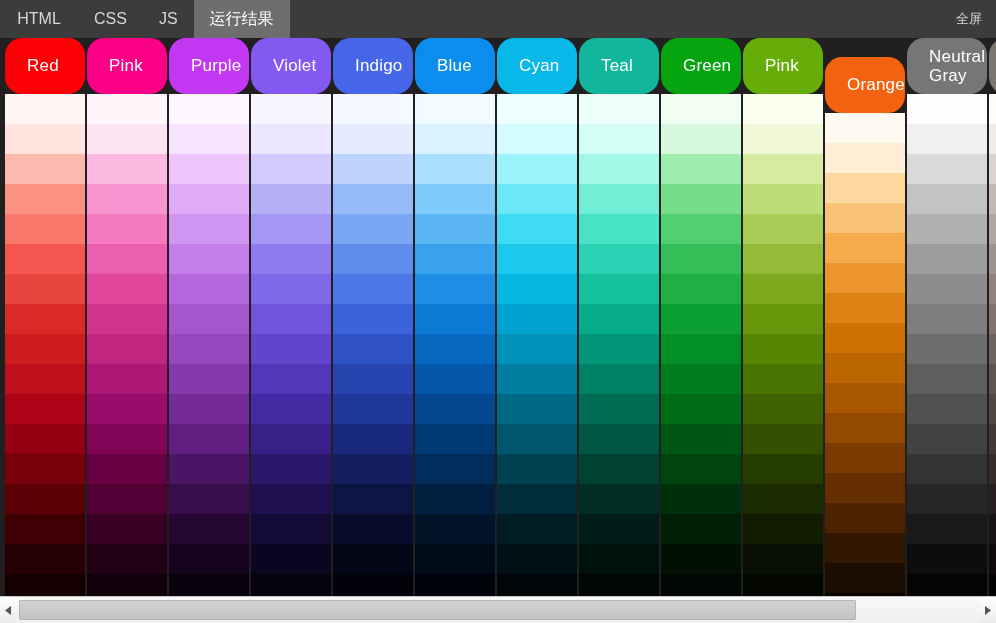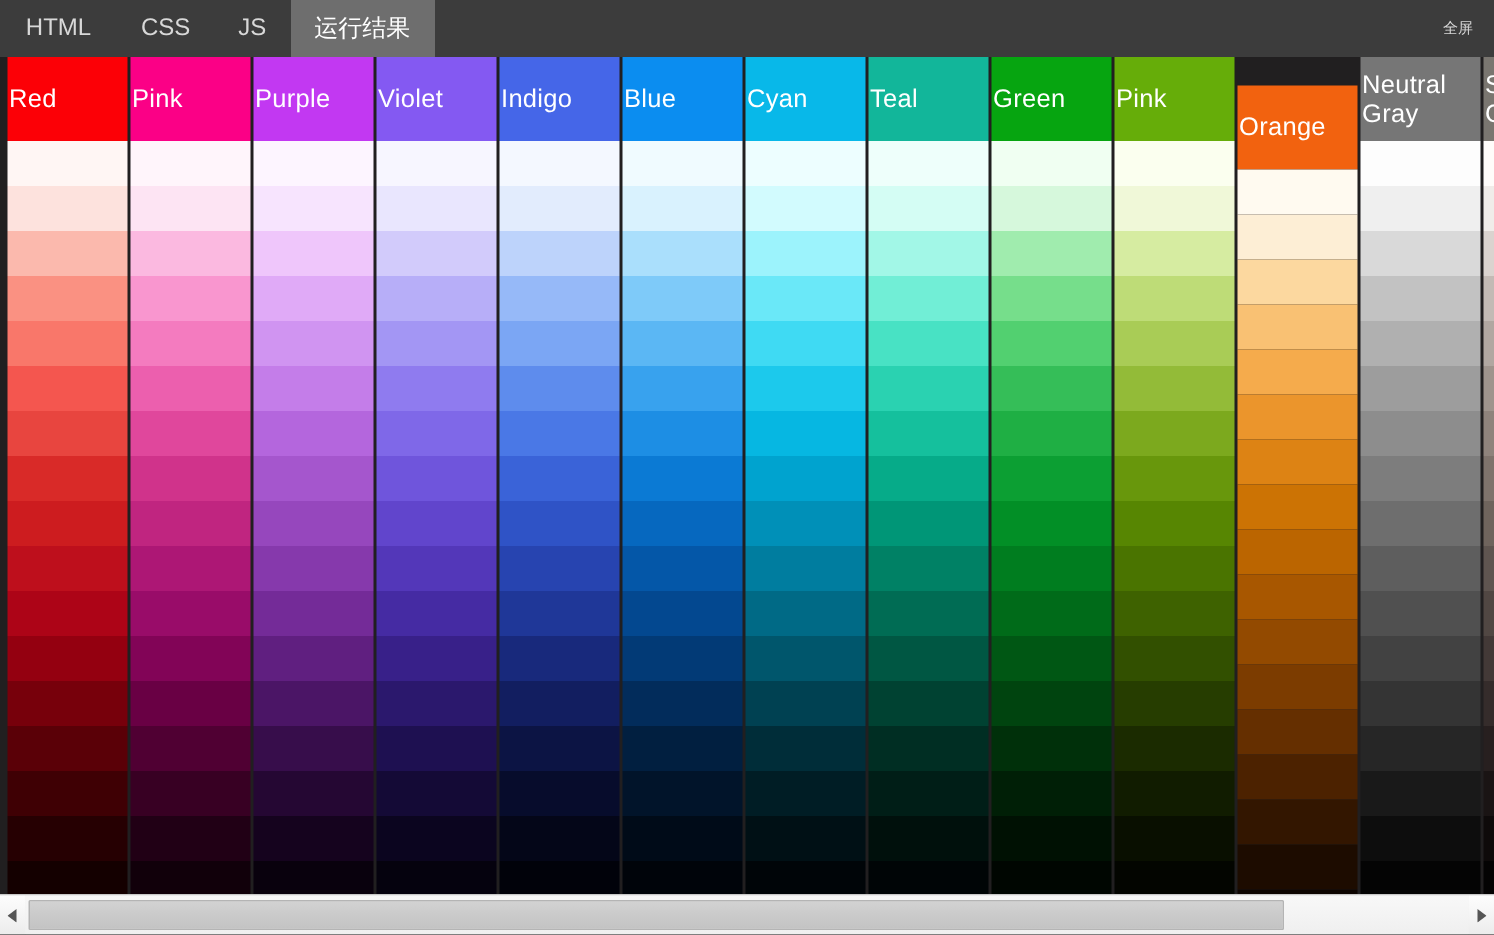--- a/index.html
+++ b/index.html
@@ -42,21 +42,21 @@
     background: #6e6e6e;
     color: #ffffff;
     min-width: 92px;
   }
   .tabbar-spacer { flex: 1 1 auto; }
   .fullscreen-btn {
     display: flex;
     align-items: center;
     justify-content: center;
     color: #d8d8d8;
-    font-size: 10px;
+    font-size: 13px;
     padding: 0 14px;
     cursor: pointer;
     user-select: none;
   }
 
   
   .viewport {
     position: relative;
     height: 558px;
     background: #211f20;
@@ -76,28 +76,29 @@
     margin-right: 2px;
     flex: 0 0 auto;
     display: flex;
     flex-direction: column;
   }
   .col-header {
     height: 56px;
     flex: 0 0 56px;
     display: flex;
     align-items: center;
-    padding-left: 1px;
+    padding-left: 22px;
     box-sizing: border-box;
     color: #ffffff;
     font-size: 17px;
     line-height: 1.12;
     letter-spacing: .2px;
     overflow: hidden;
     white-space: pre-line;
+    border-radius: 17px;
   }
   .swatches {
     display: flex;
     flex-direction: column;
   }
   .swatch {
     height: 30px;
     flex: 0 0 30px;
     width: 100%;
   }

